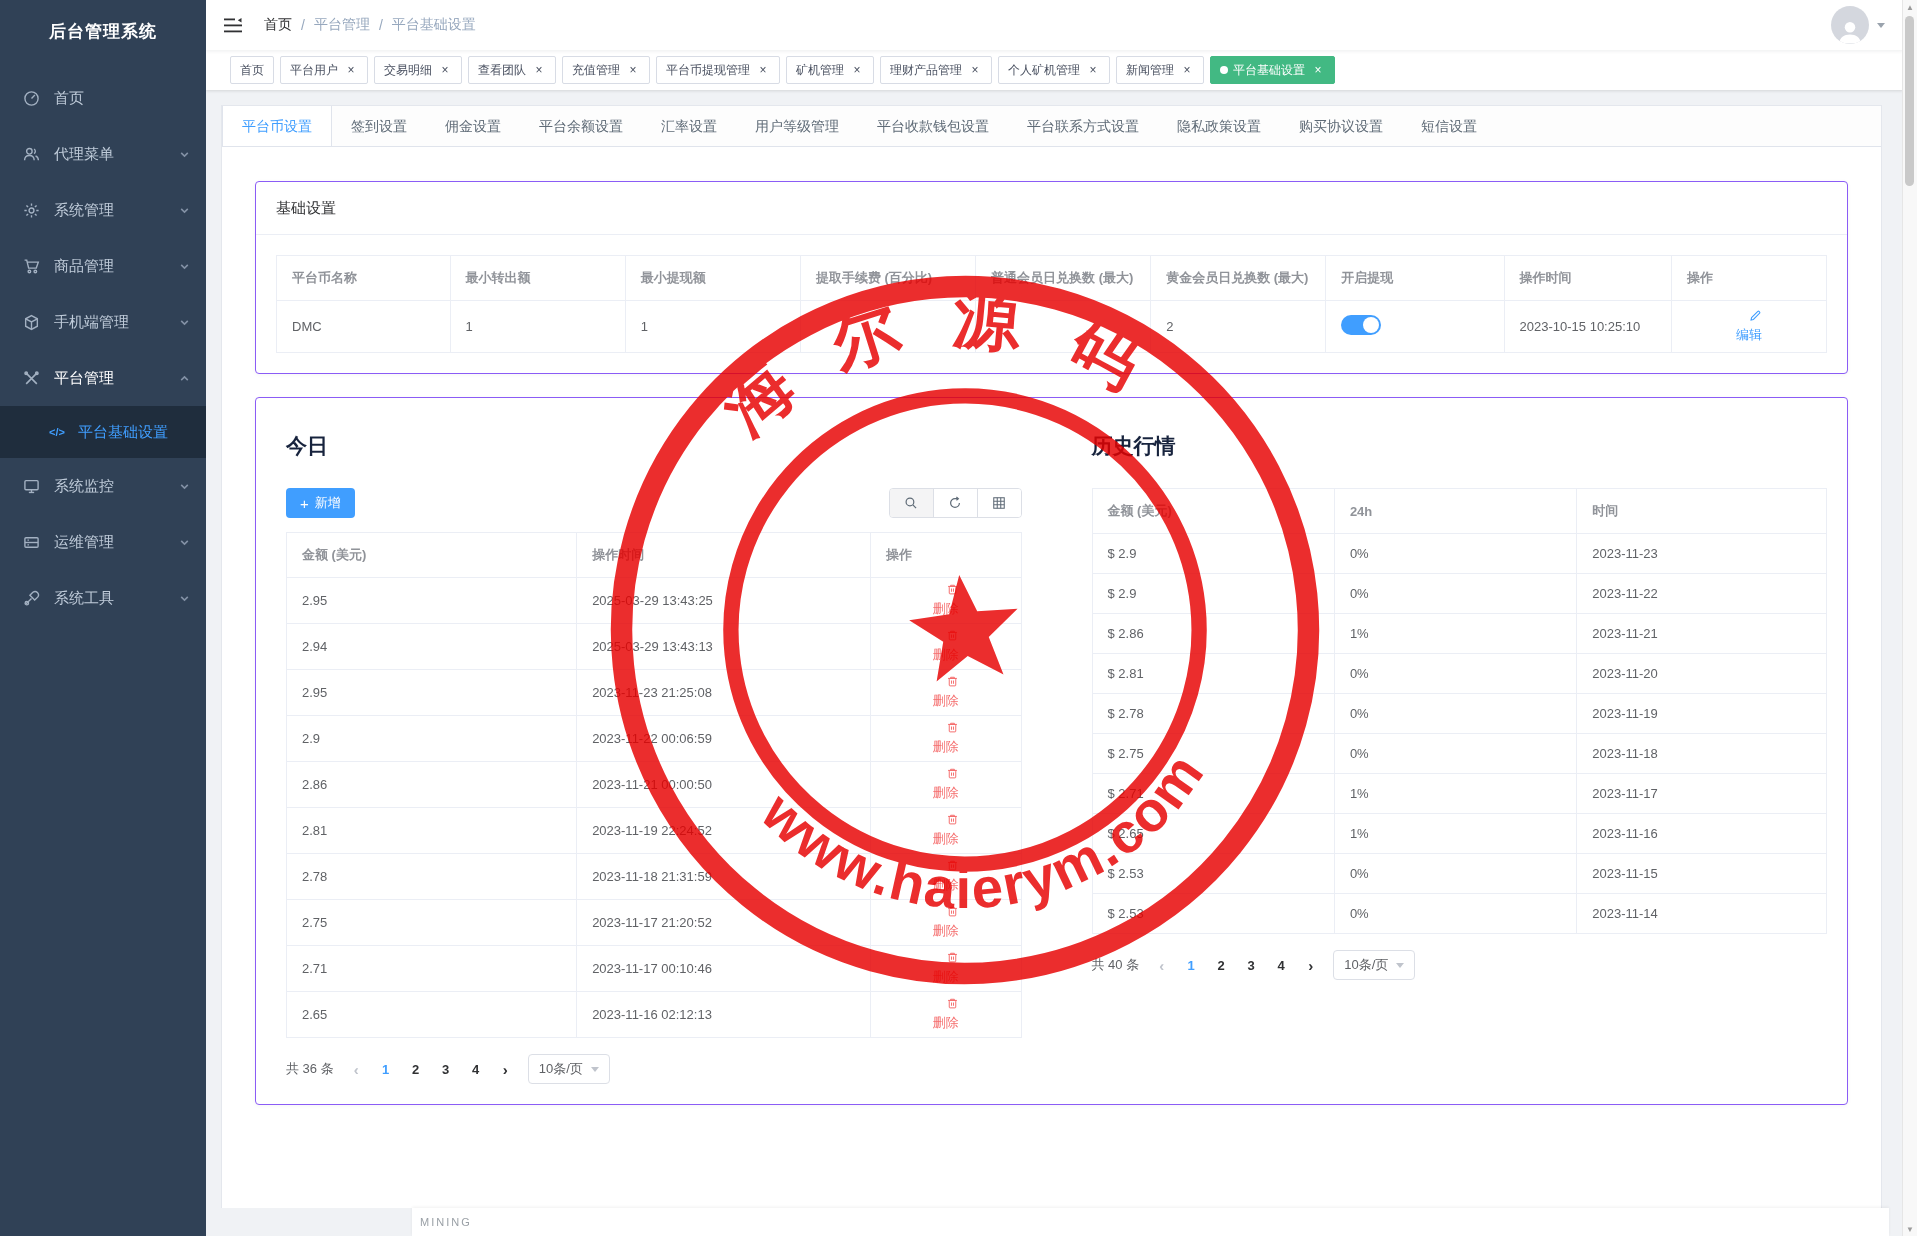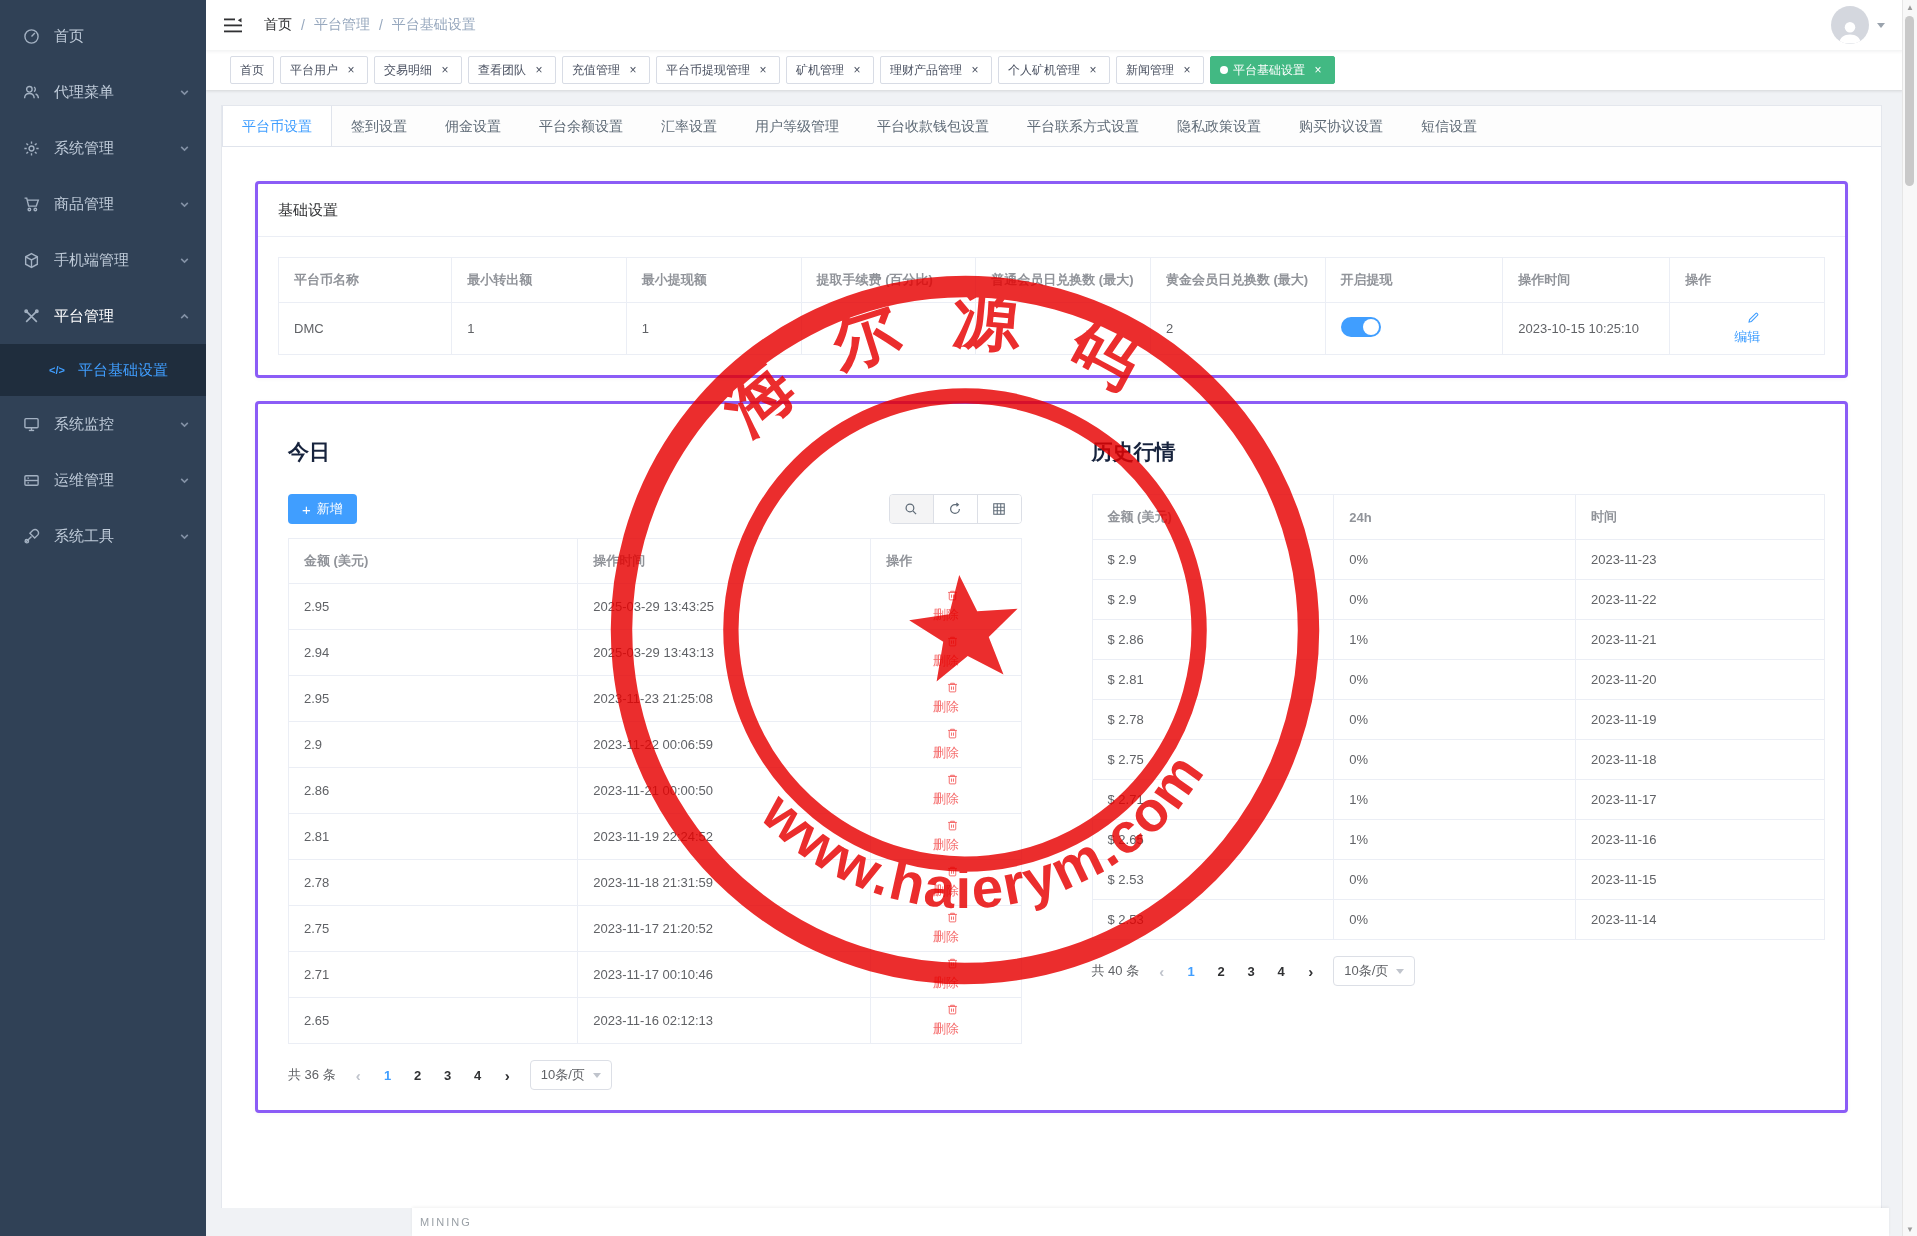--- a/index.html
+++ b/index.html
@@ -37,21 +37,21 @@
   .tag .tag-close{margin-left:6px;font-size:12px;line-height:1;color:inherit;width:14px;height:14px;display:flex;align-items:center;justify-content:center;border-radius:50%;}
   .tag.active{background:#42b983;border-color:#42b983;color:#fff;}
   .tag.active .tag-dot{display:inline-block;}
   
   .content{padding:15px 21px 0 15px;}
   .panel{background:#fff;height:1103px;border:1px solid #e4e7ed;border-bottom:none;box-sizing:border-box;overflow:hidden;}
   .tabs{display:flex;background:#fdfdfd;border-bottom:1px solid #e0e4ec;}
   .tab{height:40px;line-height:40px;padding:0 19px;font-size:14px;color:#5f6b77;cursor:pointer;white-space:nowrap;}
   .tab.active{color:#409EFF;background:#fff;border-left:1px solid #e0e4ec;border-right:1px solid #e0e4ec;font-weight:500;}
   .tab-content{padding:34px 33px;}
-  .card{border:3px solid #8b5cf6;border-radius:4px;background:#fff;box-shadow:0 1px 4px rgba(0,0,0,.04);}
+  .card{border:1px solid #8b5cf6;border-radius:4px;background:#fff;box-shadow:0 1px 4px rgba(0,0,0,.04);}
   .card-header{padding:0 20px;height:52px;line-height:52px;border-bottom:1px solid #ebeef5;font-size:15px;color:#303133;font-weight:500;}
   .card-body{padding:20px;}
   .card + .card{margin-top:23px;}
   
   table.grid{width:100%;border-collapse:collapse;table-layout:fixed;font-size:13px;}
   table.grid th{border:1px solid #ebeef5;color:#909399;font-weight:700;text-align:left;padding:0 15px;height:44px;background:#fff;}
   table.grid td{border:1px solid #ebeef5;color:#606266;text-align:left;padding:0 15px;height:51px;background:#fff;}
   table.grid.compact td{height:45px;}
   table.grid.tight td{height:39px;}
   table.grid th.c,table.grid td.c{text-align:center;}
@@ -89,20 +89,21 @@
   .sb-arrow.bottom{position:absolute;bottom:0;left:0;right:0;}
   .sb-thumb{position:absolute;top:16px;left:2px;width:9px;height:170px;border-radius:5px;background:#c9c9c9;}
   
   .watermark{position:absolute;left:505px;top:170px;width:920px;height:920px;z-index:50;pointer-events:none;opacity:.82;}
   svg text{font-family:"Liberation Sans","DejaVu Sans",sans-serif;}
 </style>
 </head>
 <body>
 
 <aside class="sidebar">
+  <div class="logo">后台管理系统</div>
   <nav class="menu">
 
     <div class="menu-item">
       <span class="mi-icon">
           <svg width="17" height="17" viewBox="0 0 16 16" fill="none" stroke="currentColor" stroke-width="1.3">
             <circle cx="8" cy="8" r="6.2"></circle>
             <line x1="8" y1="8" x2="11.2" y2="4.8"></line>
           </svg>
         </span>
       <span class="mi-label">首页</span>

